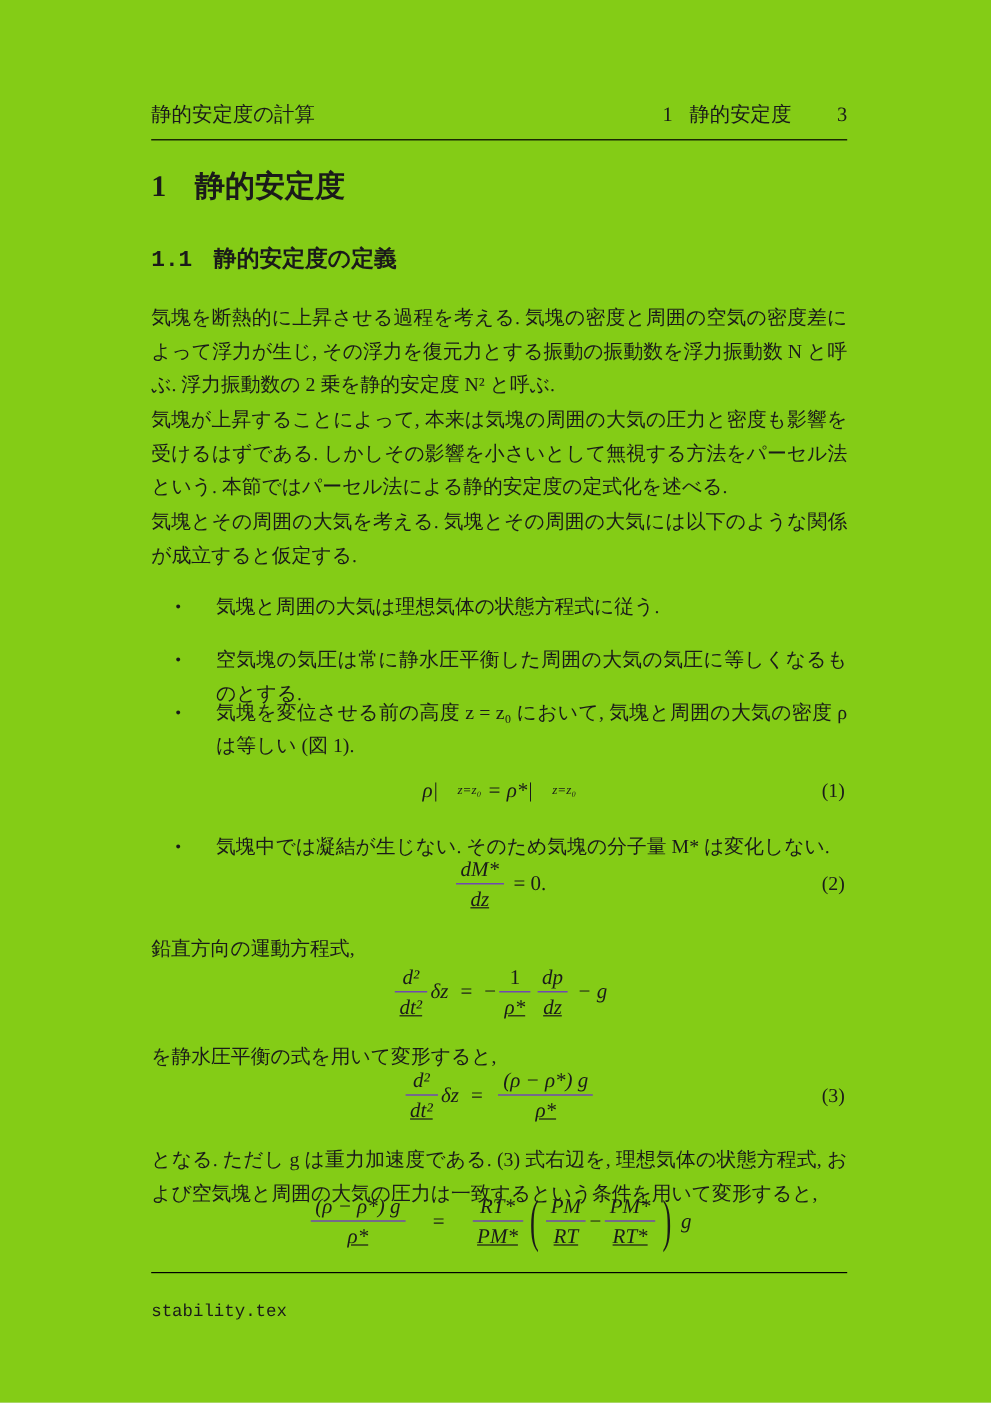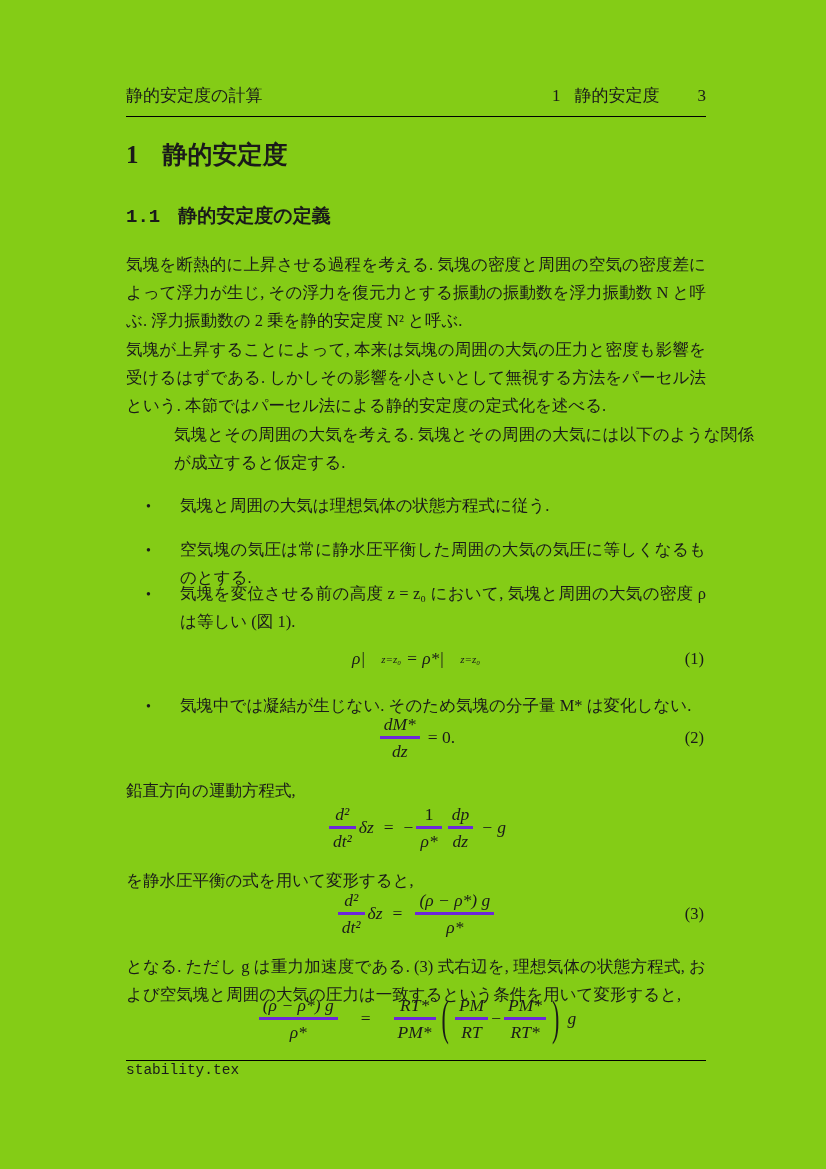--- a/index.html
+++ b/index.html
@@ -31,21 +31,21 @@
   .h1 { top:138px; font-size:25px; font-weight:bold; }
   .h1 .num { font-family:"Liberation Serif",serif; margin-right:24px; }
   .h1 .ttl, .h2 .ttl { font-family:"Liberation Sans","DejaVu Sans",sans-serif; }
   .h2 { top:203px; font-size:19px; font-weight:bold; }
   .h2 .num { font-family:Liberation Mono, monospace; margin-right:18px; }
 
   
   .para { font-size:16.5px; line-height:28px; text-align:justify; }
   .p1 { top:251px; }
   .p2 { top:336px; }
-  .p3 { top:421px;margin-left:48px; }
+  .p3 { top:421px; }
   .p4 { top:777px; }
   .p5 { top:867px; }
   .p6 { top:953px; }
 
   
   .bullet { font-size:16.5px; line-height:28px; }
   .bullet .marker { position:absolute; left:20px; top:1px; font-size:14px; }
   .bullet .btext { margin-left:54px; text-align:justify; }
   .b1 { top:492px; }
   .b2 { top:536px; }
@@ -58,37 +58,37 @@
     font-size:17.5px;
   }
   .eqrow .mi { font-style:italic; }
   .eqrow .up { font-style:normal; }
   .eqnum {
     position:absolute; right:2px; top:50%; transform:translateY(-50%);
     font-style:normal; font-size:16.5px;
   }
   .frac { display:inline-block; vertical-align:middle; text-align:center; line-height:1.15; margin:0 3px; }
   .frac .fn { display:block; padding:0 4px 2px 4px; }
-  .frac .fd { display:block; border-top:3px solid #6d28d9; padding:2px 4px 0 4px; }
+  .frac .fd { display:block; border-top:1px solid #6d28d9; padding:2px 4px 0 4px;text-decoration:underline; }
   .gap-s { display:inline-block; width:5px; }
   .gap-m { display:inline-block; width:10px; }
   .eq-eqnarray .eqsign { margin:0 20px; }
   .bigp { display:inline-block; transform:scaleY(2.2); font-size:22px; font-weight:300; margin:0 3px; }
   .eq1 { top:648px; }
   .eq2 { top:714px; }
   .eqA { top:804px; }
   .eq3 { top:890px; }
   .eq4 { top:995px; }
   sub { font-size:11px;padding-left:16px; }
 
   
   .footer {
     top:1060px;
     border-top:1.3px solid #000;
-    padding-top:1px;
+    padding-top:25px;
     display:flex; justify-content:space-between; align-items:baseline;
   }
   .footer-left { font-family:"Liberation Mono","DejaVu Sans Mono",monospace; font-size:14.5px; }
   .footer-right { font-size:15.5px; }
 </style>
 </head>
 <body>
 
 <div class="page">
   <div class="content">

